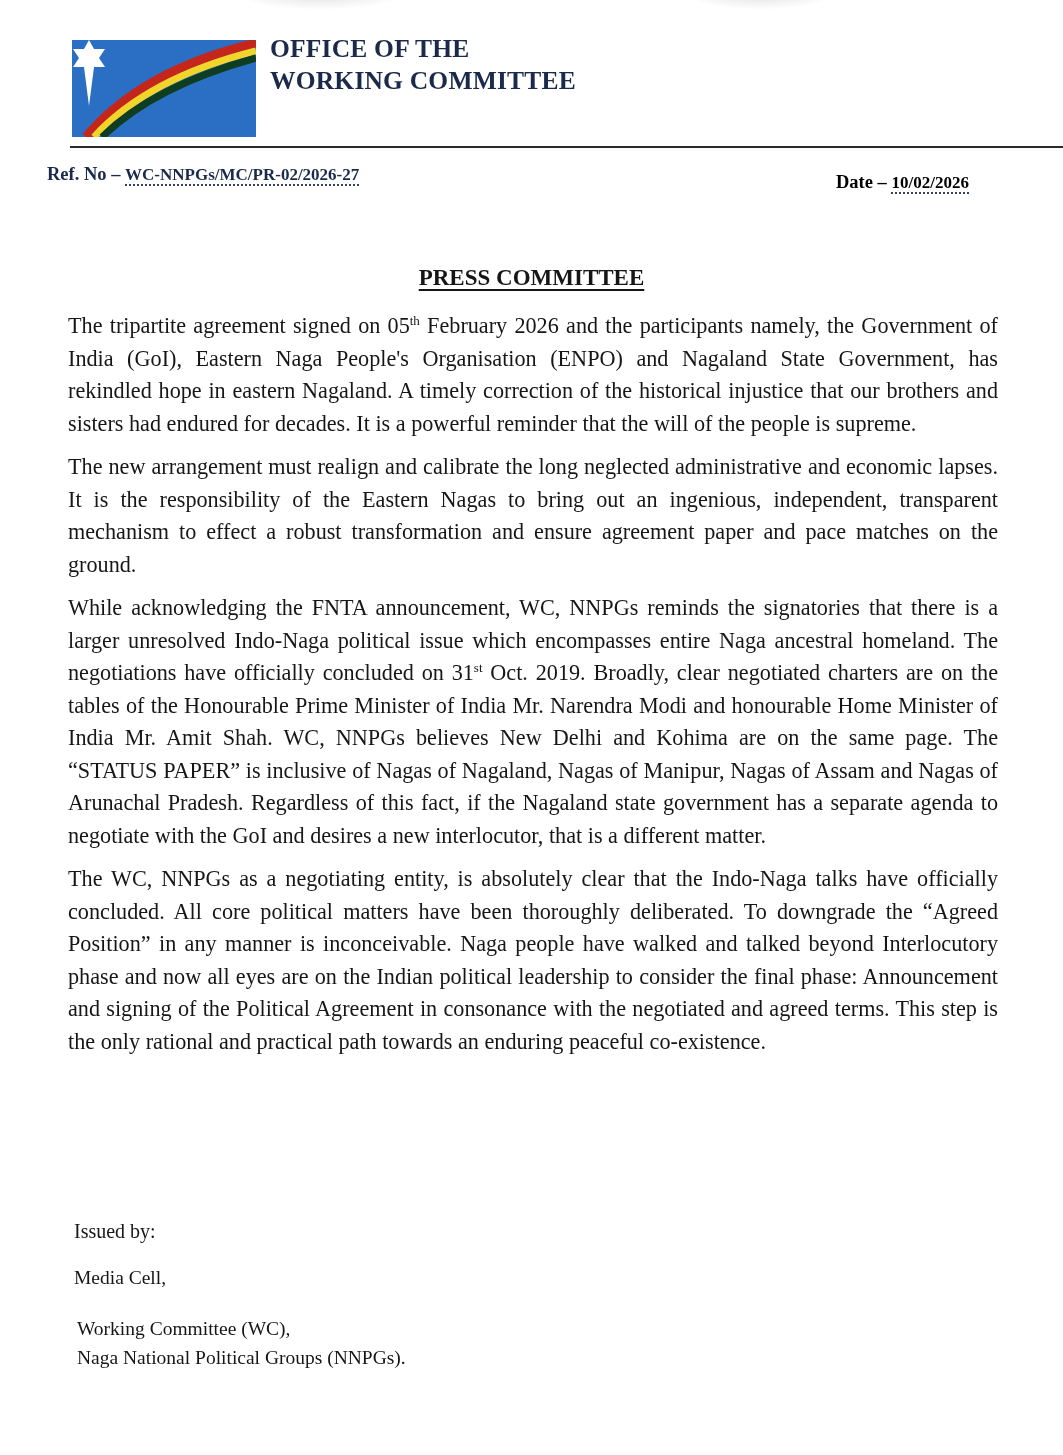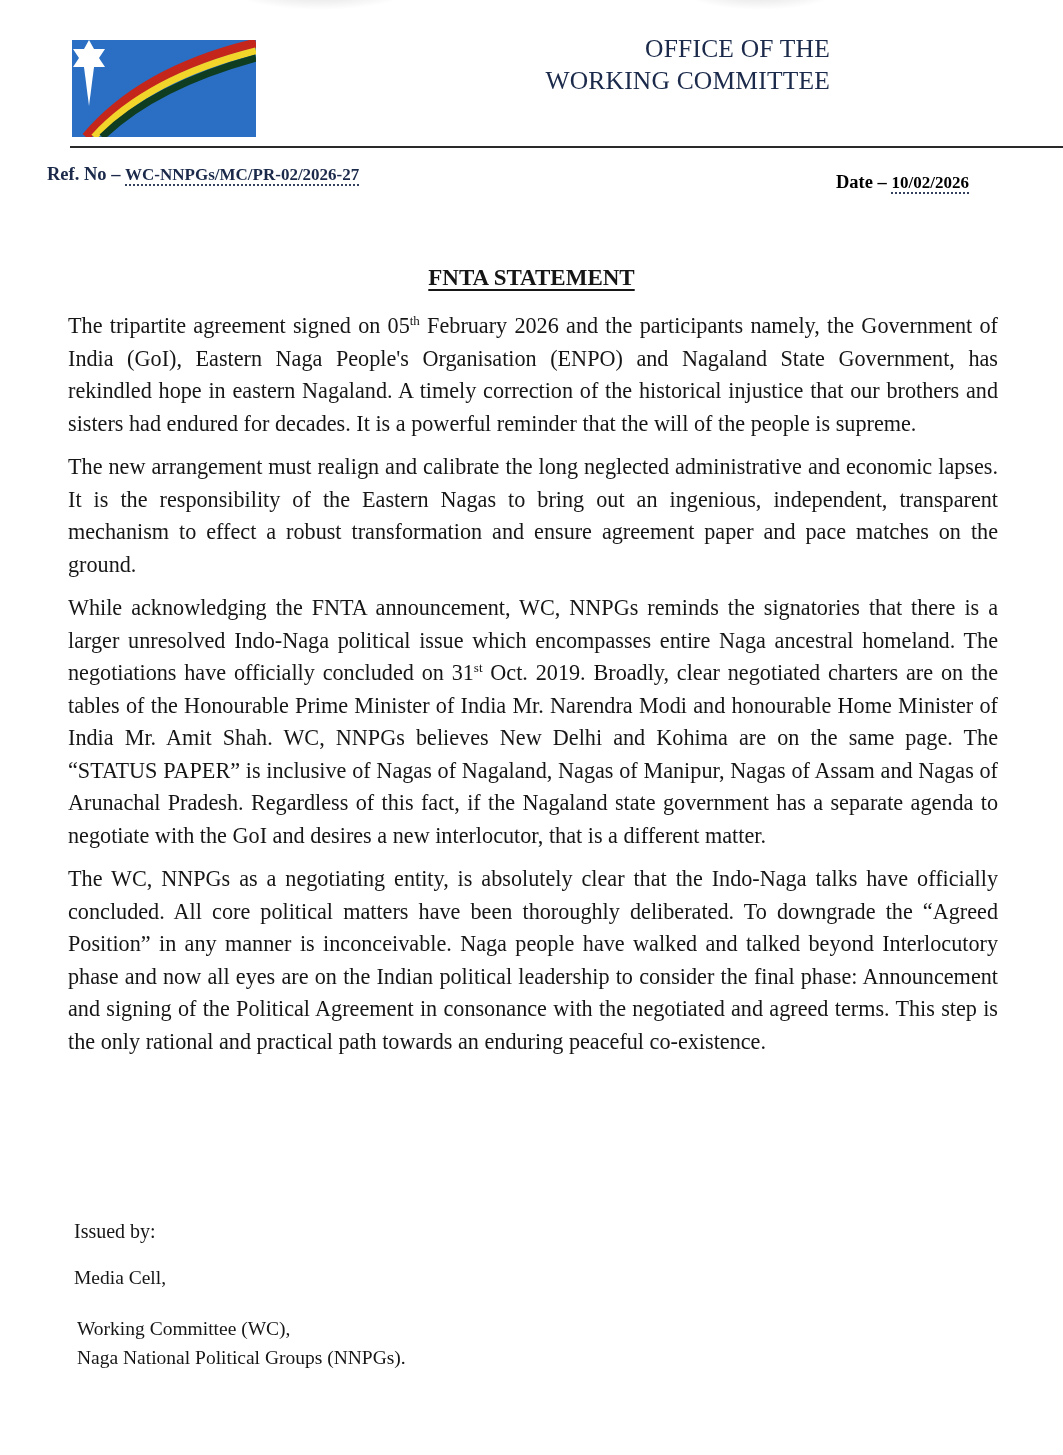--- a/index.html
+++ b/index.html
@@ -6,22 +6,22 @@
     body {
       width: 1063px; height: 1455px; background: #ffffff; position: relative; overflow: hidden;
       font-family: "Liberation Serif", "DejaVu Serif", serif; color: #161616;
     }
     .smudge {
       position: absolute; top: -30px; height: 40px; border-radius: 50%;
       background: radial-gradient(ellipse at center, rgba(150,150,150,0.35), rgba(255,255,255,0) 70%);
     }
     .flag { position: absolute; left: 72px; top: 40px; width: 184px; height: 97px; }
     .letterhead {
-      position: absolute; left: 270px; top: 33px; width: 560px; text-align: right;
-      font-weight: normal; color: #1b2a4a; font-size: 25.5px; line-height: 32px; letter-spacing: 0.2px;
+      position: absolute; left: 270px; top: 33px; width: 560px; text-align: left;
+      font-weight: bold; color: #1b2a4a; font-size: 25.5px; line-height: 32px; letter-spacing: 0.2px;
     }
     .rule { position: absolute; left: 70px; right: 0; top: 146px; height: 2px; background: #2a2a2a; }
     .ref {
       position: absolute; left: 47px; top: 164px; font-weight: bold; color: #1b2a4a; font-size: 18.5px;
     }
     .date {
       position: absolute; left: 836px; top: 172px; font-weight: bold; color: #000000; font-size: 18.5px;
     }
     .dotted { border-bottom: 2px dotted #33415e; padding-bottom: 0px; font-size: 17px; }
     .title {
@@ -67,21 +67,21 @@
 <div class="ref">
   <span>Ref. No –</span>
   <span class="dotted">WC-NNPGs/MC/PR-02/2026-27</span>
 </div>
 
 <div class="date">
   <span>Date –</span>
   <span class="dotted">10/02/2026</span>
 </div>
 
-<div class="title">FNTA STATEMENT</div>
+<div class="title">PRESS COMMITTEE</div>
 
 <div class="body-text">
   <p class="para"><span>The tripartite agreement signed on 05</span><sup>th</sup><span> February 2026 and the participants namely, the Government of India (GoI), Eastern Naga People's Organisation (ENPO) and Nagaland State Government, has rekindled hope in eastern Nagaland. A timely correction of the historical injustice that our brothers and sisters had endured for decades. It is a powerful reminder that the will of the people is supreme.</span></p>
   <p class="para">The new arrangement must realign and calibrate the long neglected administrative and economic lapses. It is the responsibility of the Eastern Nagas to bring out an ingenious, independent, transparent mechanism to effect a robust transformation and ensure agreement paper and pace matches on the ground.</p>
   <p class="para"><span>While acknowledging the FNTA announcement, WC, NNPGs reminds the signatories that there is a larger unresolved Indo-Naga political issue which encompasses entire Naga ancestral homeland. The negotiations have officially concluded on 31</span><sup>st</sup><span> Oct. 2019. Broadly, clear negotiated charters are on the tables of the Honourable Prime Minister of India Mr. Narendra Modi and honourable Home Minister of India Mr. Amit Shah. WC, NNPGs believes New Delhi and Kohima are on the same page. The “STATUS PAPER” is inclusive of Nagas of Nagaland, Nagas of Manipur, Nagas of Assam and Nagas of Arunachal Pradesh. Regardless of this fact, if the Nagaland state government has a separate agenda to negotiate with the GoI and desires a new interlocutor, that is a different matter.</span></p>
   <p class="para">The WC, NNPGs as a negotiating entity, is absolutely clear that the Indo-Naga talks have officially concluded. All core political matters have been thoroughly deliberated. To downgrade the “Agreed Position” in any manner is inconceivable. Naga people have walked and talked beyond Interlocutory phase and now all eyes are on the Indian political leadership to consider the final phase: Announcement and signing of the Political Agreement in consonance with the negotiated and agreed terms. This step is the only rational and practical path towards an enduring peaceful co-existence.</p>
 </div>
 
 <div class="signoff">
   <p class="issued">Issued by:</p>

